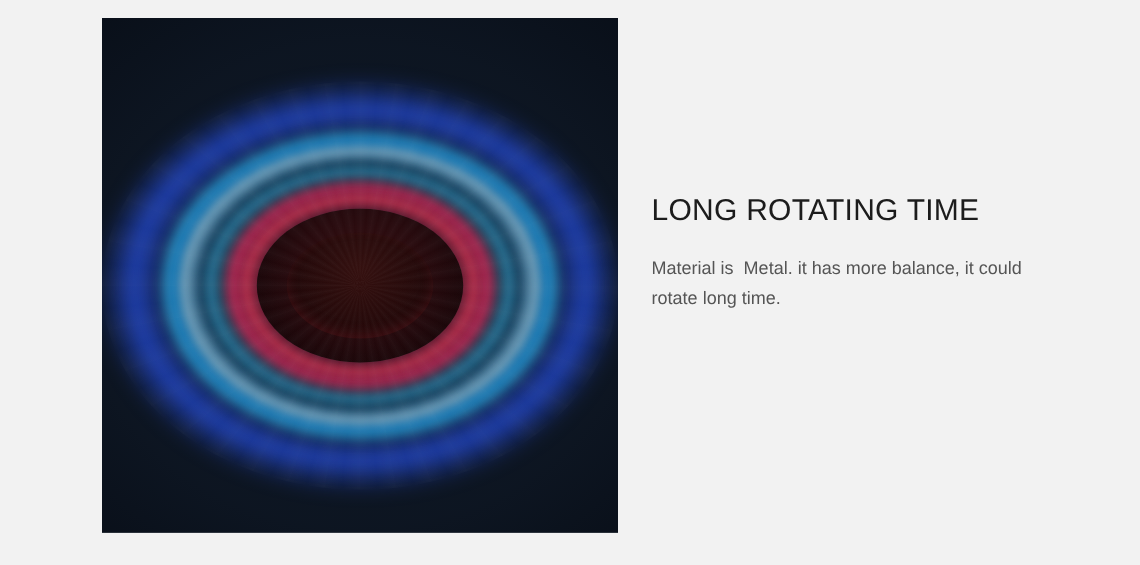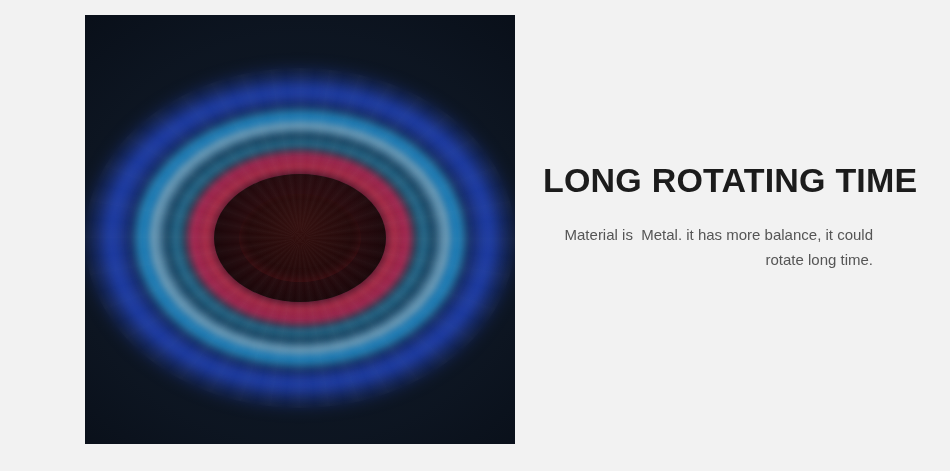--- a/index.html
+++ b/index.html
@@ -193,38 +193,37 @@
   .text-col {
     position: absolute;
     left: 543px;
     top: 160px;
     width: 360px;
   }
 
   .headline {
     margin: 0;
     font-family: "Liberation Sans", sans-serif;
-    font-size: 34px;
-    font-weight: 700;
+    font-size: 25px;
+    font-weight: 400;
     letter-spacing: 0.2px;
     color: #1c1c1c;
     line-height: 1.2;
     white-space: nowrap;
   }
 
   .body-text {
     margin: 22px 0 0 0;
     font-family: "Liberation Sans", sans-serif;
     font-size: 15px;
     font-weight: 400;
     color: #555555;
     line-height: 1.65;
     width: 330px;
     white-space: pre-wrap;
-    text-align: right;
   }
 </style>
 </head>
 <body>
 
 <div class="banner">
 
   <div class="image-panel">
 
     <div class="spinner-wrap">

